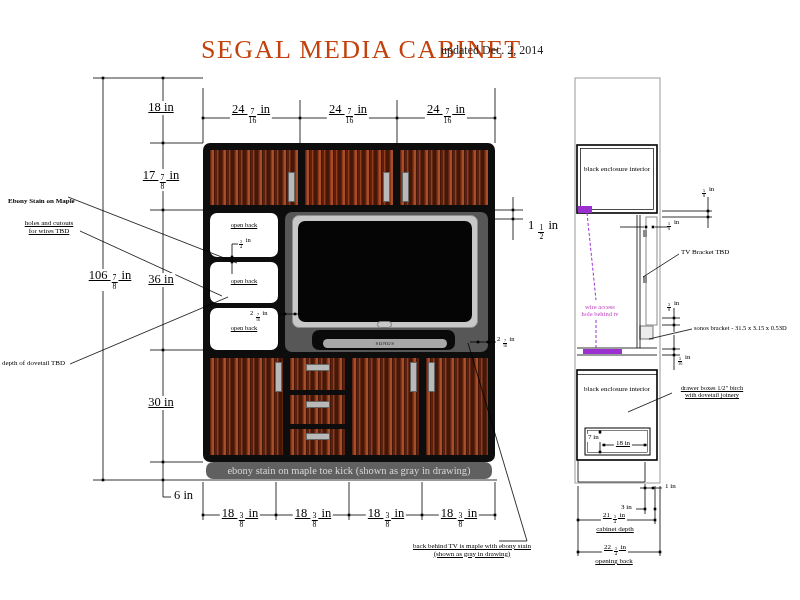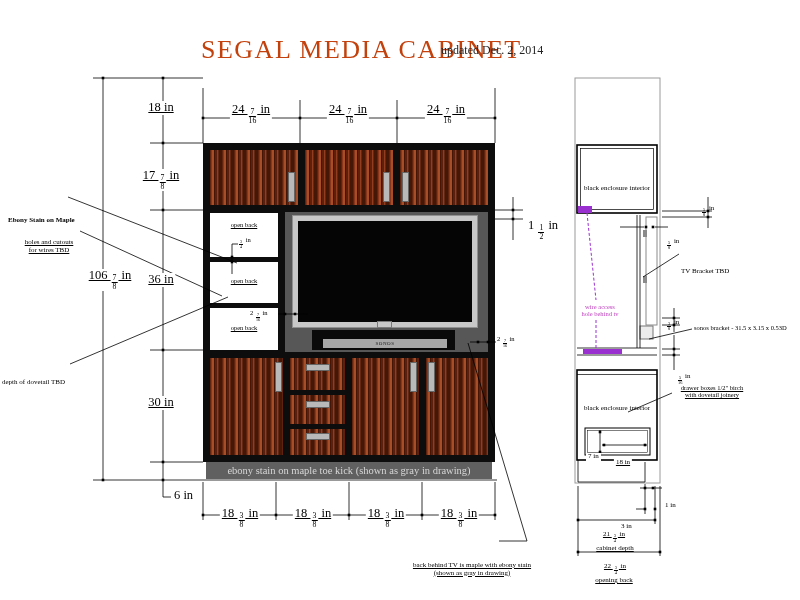--- a/index.html
+++ b/index.html
@@ -1,32 +1,32 @@
 <!DOCTYPE html>
 <html style="--accent-purple: #9b30d0; --annotation-magenta: #bf3fbf; --wood-light: #a84e26; --wood-mid: #8a3519; --wood-dark: #5e200d; --cabinet-frame: #0d0d0d; --recess-gray: #575757; --bezel-gray: #c8c8c8; --toe-gray: #606060;"><head>
 <meta charset="utf-8">
 <style>
   html,body{margin:0;padding:0;background:#fff;}
   #canvas{position:relative;width:800px;height:600px;background:#fff;overflow:hidden;
           font-family:"Liberation Serif","DejaVu Serif",serif;}
   .lbl{position:absolute;font-size:12.5px;color:#000;white-space:nowrap;line-height:1.1;}
   .sm{font-size:6.5px;}
-  .s7{font-size:7px;margin-top:19px;}
+  .s7{font-size:7px;}
   .s10{font-size:10.5px;}
   .bg{background:#fff;padding:0 2px;}
   .ctr{transform:translateX(-50%);text-decoration:underline;}
   .tc{text-align:center;}
   .title{font-size:26px;letter-spacing:1.5px;color:#c2410c;}
   .date{font-size:12px;color:#222;}
   .purple{color:var(--annotation-magenta,#bf3fbf);}
   .frac{display:inline-flex;flex-direction:column;vertical-align:-0.15em;line-height:1;
         font-size:.62em;text-align:center;margin:0 1px;}
   .fn{border-bottom:.8px solid currentColor;padding:0 1px;}
   .fd{padding-top:.5px;}
-  .abs{position:absolute;}
+  .abs{position:absolute;border-radius:7px;}
   .wood{position:absolute;background:
     repeating-linear-gradient(90deg, rgba(25,6,0,.38) 0 1px, rgba(0,0,0,0) 1px 4px),
     repeating-linear-gradient(90deg, var(--wood-mid,#8a3519) 0 2px, var(--wood-light,#a84e26) 2px 4px,
       var(--wood-dark,#5e200d) 4px 7px, #913d1e 7px 9px, #451707 9px 12px);}
   .handle-v{position:absolute;width:5px;height:28px;background:#b9b9b9;border:1px solid #666;}
   .handle-h{position:absolute;width:22px;height:5px;background:#b9b9b9;border:1px solid #666;}
   svg{position:absolute;left:0;top:0;}
 </style>
 </head>
 <body>

